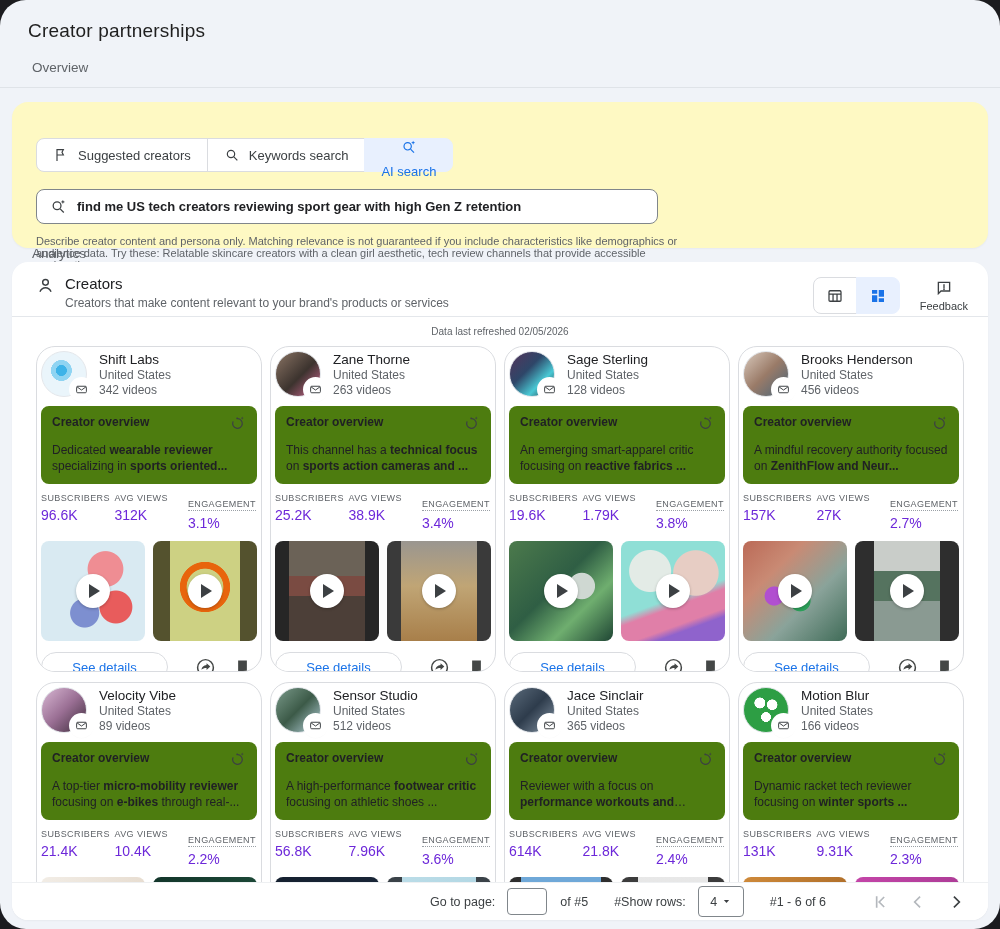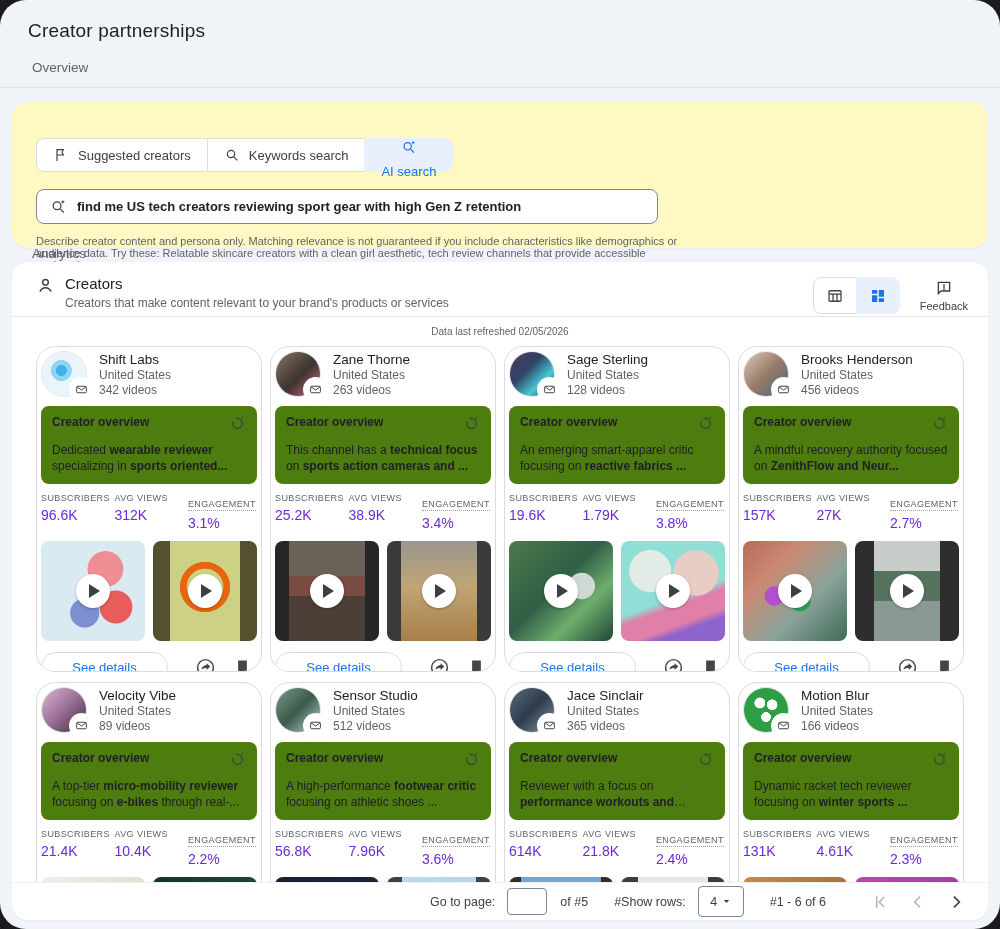--- a/index.html
+++ b/index.html
@@ -735,21 +735,21 @@
       <div class="ov-text">Dynamic racket tech reviewer focusing on <b>winter sports ...</b></div>
     </div>
 
     <div class="stats">
       <div class="stat">
         <div class="s-label">SUBSCRIBERS</div>
         <div class="s-value">131K</div>
       </div>
       <div class="stat">
         <div class="s-label">AVG VIEWS</div>
-        <div class="s-value">4.61K</div>
+        <div class="s-value">9.31K</div>
       </div>
       <div class="stat">
         <div class="s-label dotted">ENGAGEMENT</div>
         <div class="s-value">2.3%</div>
       </div>
     </div>
 
     <div class="thumbs">
       <div class="thumb" style="background: radial-gradient(circle at 30% 42%, rgb(74, 122, 201) 0px, rgb(74, 122, 201) 14%, transparent 15%), radial-gradient(circle at 46% 62%, rgb(158, 210, 60) 0px, rgb(158, 210, 60) 10%, transparent 11%), linear-gradient(135deg, rgb(207, 138, 58) 0%, rgb(176, 111, 42) 55%, rgb(216, 160, 80) 100%);">
         <div class="play"></div>

